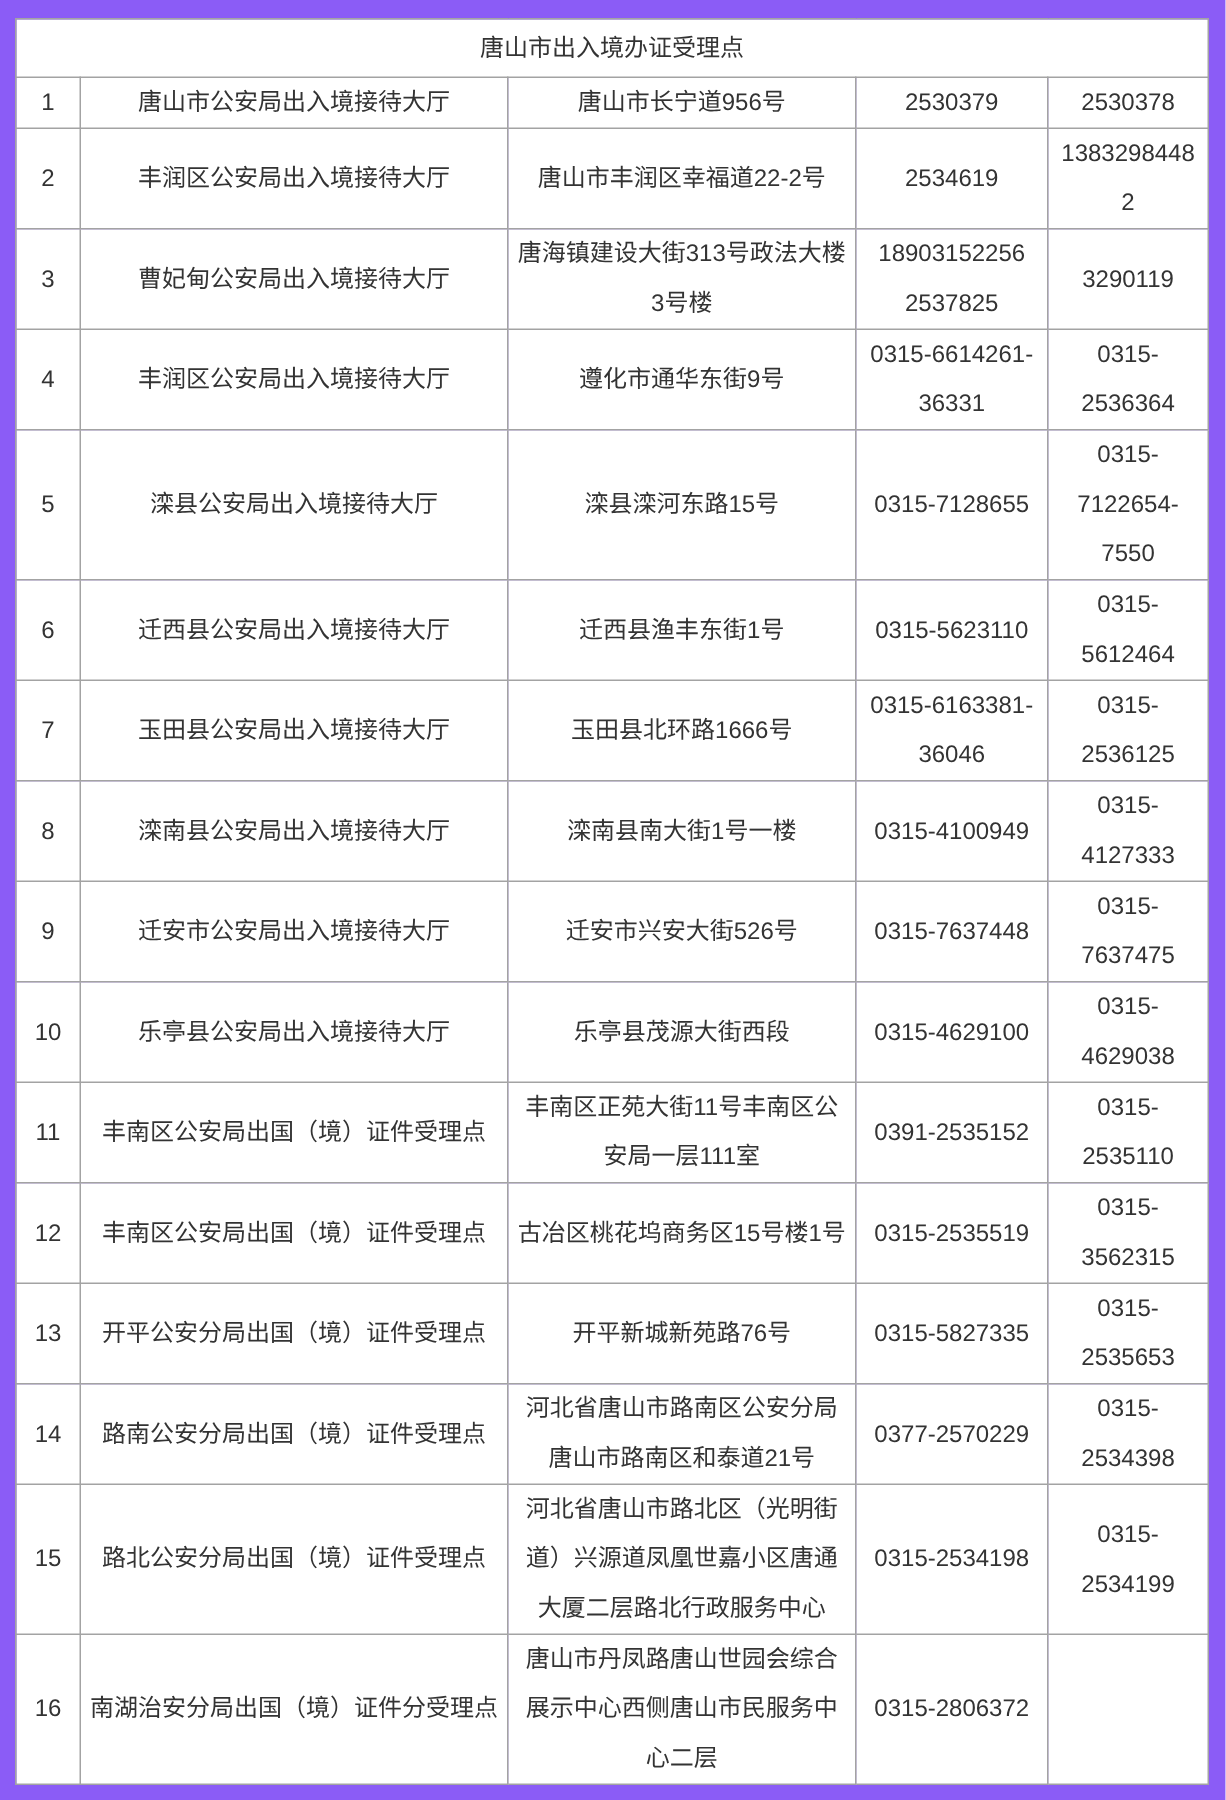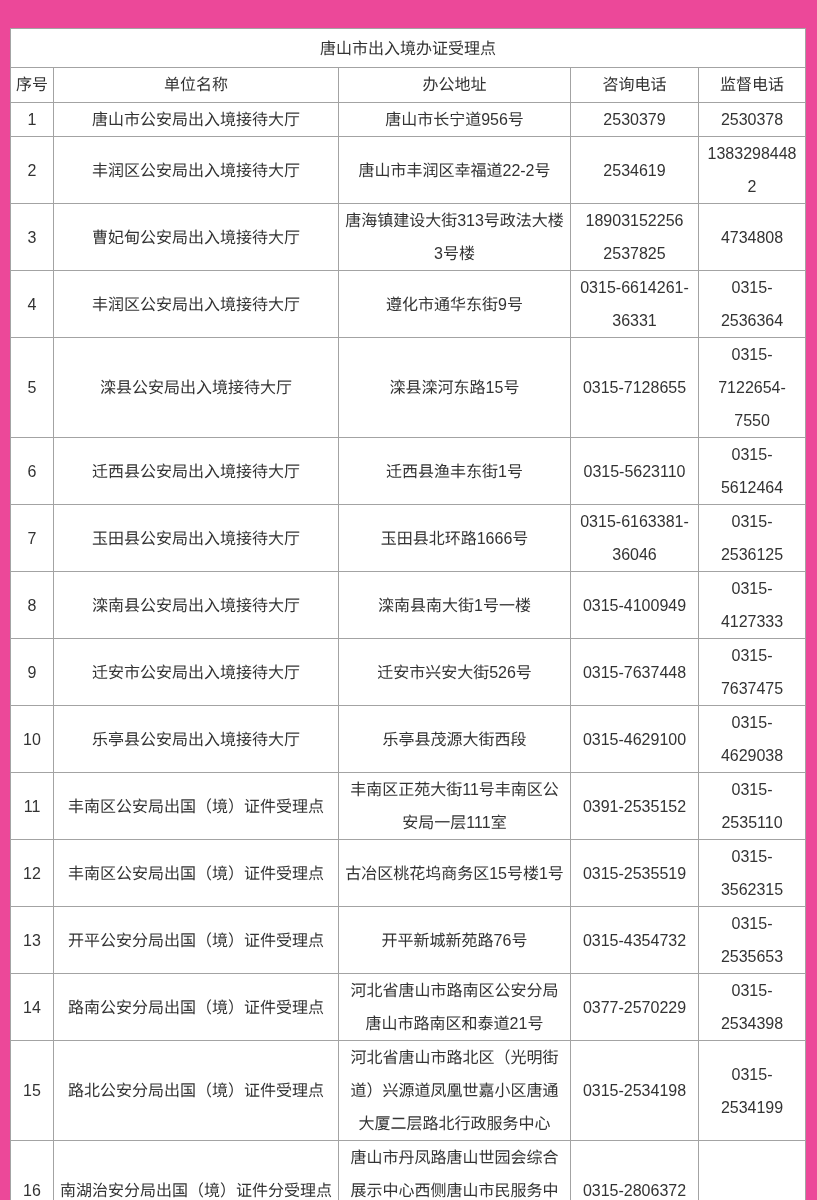--- a/index.html
+++ b/index.html
@@ -5,22 +5,22 @@
   html, body {
     margin: 0;
     padding: 0;
     background: #ffffff;
     font-family: "Liberation Sans", "DejaVu Sans", sans-serif;
   }
   .page {
     width: 817px;
     height: 1200px;
     box-sizing: border-box;
-    padding: 28px 12px 0 10px;
-    background: #ec4899;
+    padding: 12px 12px 0 10px;
+    background: #8b5cf6;
     overflow: hidden;
   }
   table.points {
     border-collapse: collapse;
     table-layout: fixed;
     width: 795px;
     color: #333333;
   }
   table.points td,
   table.points th {
@@ -54,48 +54,41 @@
       <col style="width:43px">
       <col style="width:285px">
       <col style="width:232px">
       <col style="width:128px">
       <col style="width:107px">
     </colgroup>
     <tbody>
       <tr>
         <td class="title-cell" colspan="5">唐山市出入境办证受理点</td>
       </tr>
-      <tr class="header-row">
-        <th>序号</th>
-        <th>单位名称</th>
-        <th>办公地址</th>
-        <th>咨询电话</th>
-        <th>监督电话</th>
-      </tr>
       <tr>
         <td>1</td>
         <td>唐山市公安局出入境接待大厅</td>
         <td>唐山市长宁道956号</td>
         <td>2530379</td>
         <td>2530378</td>
       </tr>
       <tr>
         <td>2</td>
         <td>丰润区公安局出入境接待大厅</td>
         <td>唐山市丰润区幸福道22-2号</td>
         <td>2534619</td>
         <td>13832984482</td>
       </tr>
       <tr>
         <td>3</td>
         <td>曹妃甸公安局出入境接待大厅</td>
         <td>唐海镇建设大街313号政法大楼3号楼</td>
         <td>18903152256
 2537825</td>
-        <td>4734808</td>
+        <td>3290119</td>
       </tr>
       <tr>
         <td>4</td>
         <td>丰润区公安局出入境接待大厅</td>
         <td>遵化市通华东街9号</td>
         <td>0315-6614261-
 36331</td>
         <td>0315-
 2536364</td>
       </tr>
@@ -162,21 +155,21 @@
         <td>丰南区公安局出国（境）证件受理点</td>
         <td>古冶区桃花坞商务区15号楼1号</td>
         <td>0315-2535519</td>
         <td>0315-
 3562315</td>
       </tr>
       <tr>
         <td>13</td>
         <td>开平公安分局出国（境）证件受理点</td>
         <td>开平新城新苑路76号</td>
-        <td>0315-4354732</td>
+        <td>0315-5827335</td>
         <td>0315-
 2535653</td>
       </tr>
       <tr>
         <td>14</td>
         <td>路南公安分局出国（境）证件受理点</td>
         <td>河北省唐山市路南区公安分局唐山市路南区和泰道21号</td>
         <td>0377-2570229</td>
         <td>0315-
 2534398</td>

